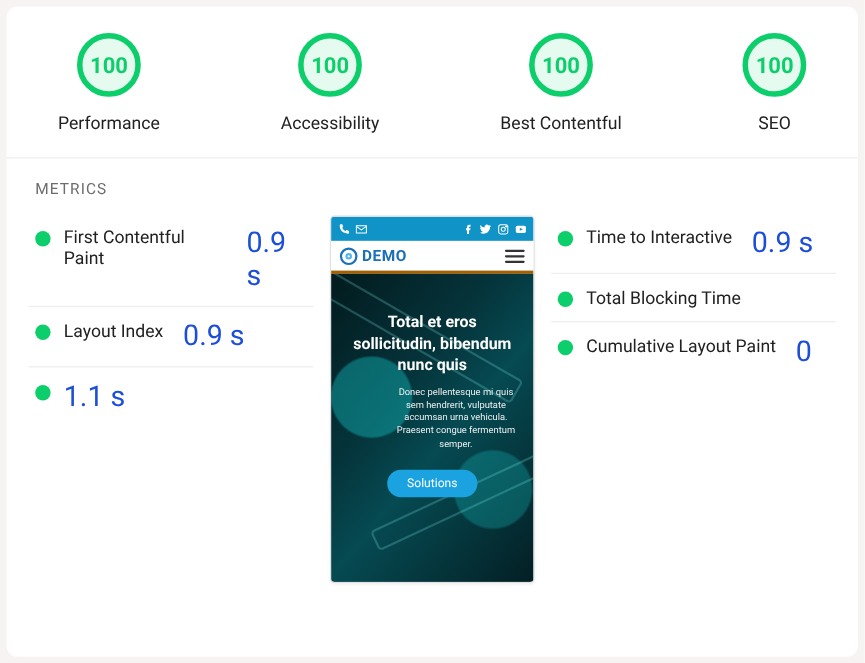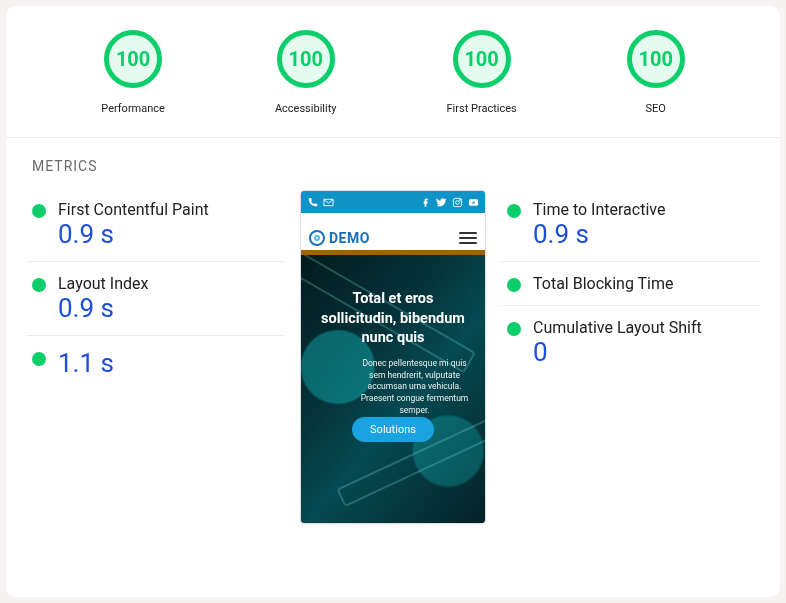--- a/index.html
+++ b/index.html
@@ -26,21 +26,21 @@
   .score{
     display:flex;flex-direction:column;align-items:center;gap:14px;
   }
   .gauge{
     width:58px;height:58px;border-radius:50%;
     border:5px solid #0cce6b;
     background:#e6fbef;
     display:flex;align-items:center;justify-content:center;
     color:#0cce6b;font-weight:700;font-size:20px;
   }
-  .score-label{font-size:11px;color:#212121;}
+  .score-label{font-size:16px;color:#212121;}
   .divider{
     height:1px;background:#ebebeb;width:100%;
   }
   .section-title{
     color:#6c6c6c;font-size:14px;letter-spacing:1px;
     padding:20px 26px 6px 26px;
   }
   .metrics-area{
     display:flex;
     padding:8px 20px 0 20px;
@@ -52,21 +52,21 @@
   }
   .metric{
     display:flex;align-items:flex-start;gap:12px;
     padding:12px 6px 12px 6px;
   }
   .metric+.metric{border-top:1px solid #ebebeb;}
   .dot{
     width:14px;height:14px;border-radius:50%;background:#0cce6b;
     margin-top:4px;flex-shrink:0;
   }
-  .metric-body{display:flex;flex-direction:column;gap:0;}
+  .metric-body{display:flex;flex-direction:row;gap:18px;}
   .metric-label{font-size:16px;color:#212121;}
   .metric-value{font-size:26px;color:#1d4ed8;}
   
   .phone-wrap{
     width:196px;flex-shrink:0;
     display:flex;align-items:flex-start;justify-content:center;
     padding-top:2px;
   }
   .phone{
     width:186px;height:334px;
@@ -75,24 +75,23 @@
     box-shadow:0 1px 3px rgba(0,0,0,0.06);
   }
   .phone-topbar{
     height:22px;background:#1093c7;
     display:flex;align-items:center;justify-content:space-between;
     padding:0 6px;color:#fff;font-size:10px;
   }
   .topbar-side{display:flex;gap:5px;align-items:center;}
   .ico{width:11px;height:11px;display:block;}
   .phone-header{
-    height:30px;background:#fff;border-bottom:5px solid #a16207;
+    height:30px;background:#fff;border-bottom:3px solid #a16207;
     display:flex;align-items:center;justify-content:space-between;
     padding:0 8px;
-    margin-top:12px;
   }
   .logo{display:flex;align-items:center;gap:4px;color:#1a70b8;font-weight:700;font-size:14px;letter-spacing:0.5px;}
   .logo-mark{width:16px;height:16px;border:2px solid #1a70b8;border-radius:50%;position:relative;}
   .logo-mark::after{content:"";position:absolute;inset:3px;border:2px solid #56b6e6;border-radius:50%;}
   .hamburger{width:18px;height:12px;display:flex;flex-direction:column;justify-content:space-between;}
   .hamburger span{height:2px;background:#333;border-radius:1px;}
   .hero{
     height:280px;
     background:
       radial-gradient(circle at 20% 40%, rgba(20,220,220,0.35) 0 16%, transparent 17%),
@@ -103,42 +102,42 @@
     padding:34px 14px 0 14px;
   }
   .hero::before,.hero::after{
     content:"";position:absolute;border:2px solid rgba(120,230,230,0.25);border-radius:4px;transform:rotate(30deg);
   }
   .hero::before{width:220px;height:20px;left:-40px;top:40px;}
   .hero::after{width:200px;height:16px;right:-50px;bottom:70px;transform:rotate(-25deg);}
   .hero h3{font-size:14.5px;font-weight:700;line-height:1.35;margin-bottom:10px;position:relative;z-index:1;}
   .hero p{font-size:8.5px;line-height:1.4;opacity:0.92;position:relative;z-index:1;margin-left:43px;}
   .hero .cta{
-    display:inline-block;
+    margin-top:16px;display:inline-block;
     background:#1aa3e0;color:#fff;border-radius:18px;
     font-size:11px;padding:6px 18px;position:relative;z-index:1;
   }
 </style>
 </head>
 <body>
 
 <div class="card">
 
   <div class="scores">
     <div class="score">
       <div class="gauge">100</div>
       <div class="score-label">Performance</div>
     </div>
     <div class="score">
       <div class="gauge">100</div>
       <div class="score-label">Accessibility</div>
     </div>
     <div class="score">
       <div class="gauge">100</div>
-      <div class="score-label">First Practices</div>
+      <div class="score-label">Best Contentful</div>
     </div>
     <div class="score">
       <div class="gauge">100</div>
       <div class="score-label">SEO</div>
     </div>
   </div>
 
   <div class="divider"></div>
 
   <div class="section-title">METRICS</div>
@@ -227,20 +226,20 @@
       </div>
       <div class="metric">
         <span class="dot"></span>
         <div class="metric-body">
           <span class="metric-label">Total Blocking Time</span>
         </div>
       </div>
       <div class="metric">
         <span class="dot"></span>
         <div class="metric-body">
-          <span class="metric-label">Cumulative Layout Shift</span>
+          <span class="metric-label">Cumulative Layout Paint</span>
           <span class="metric-value">0</span>
         </div>
       </div>
     </div>
 
   </div>
 </div>
 
 </body></html>

